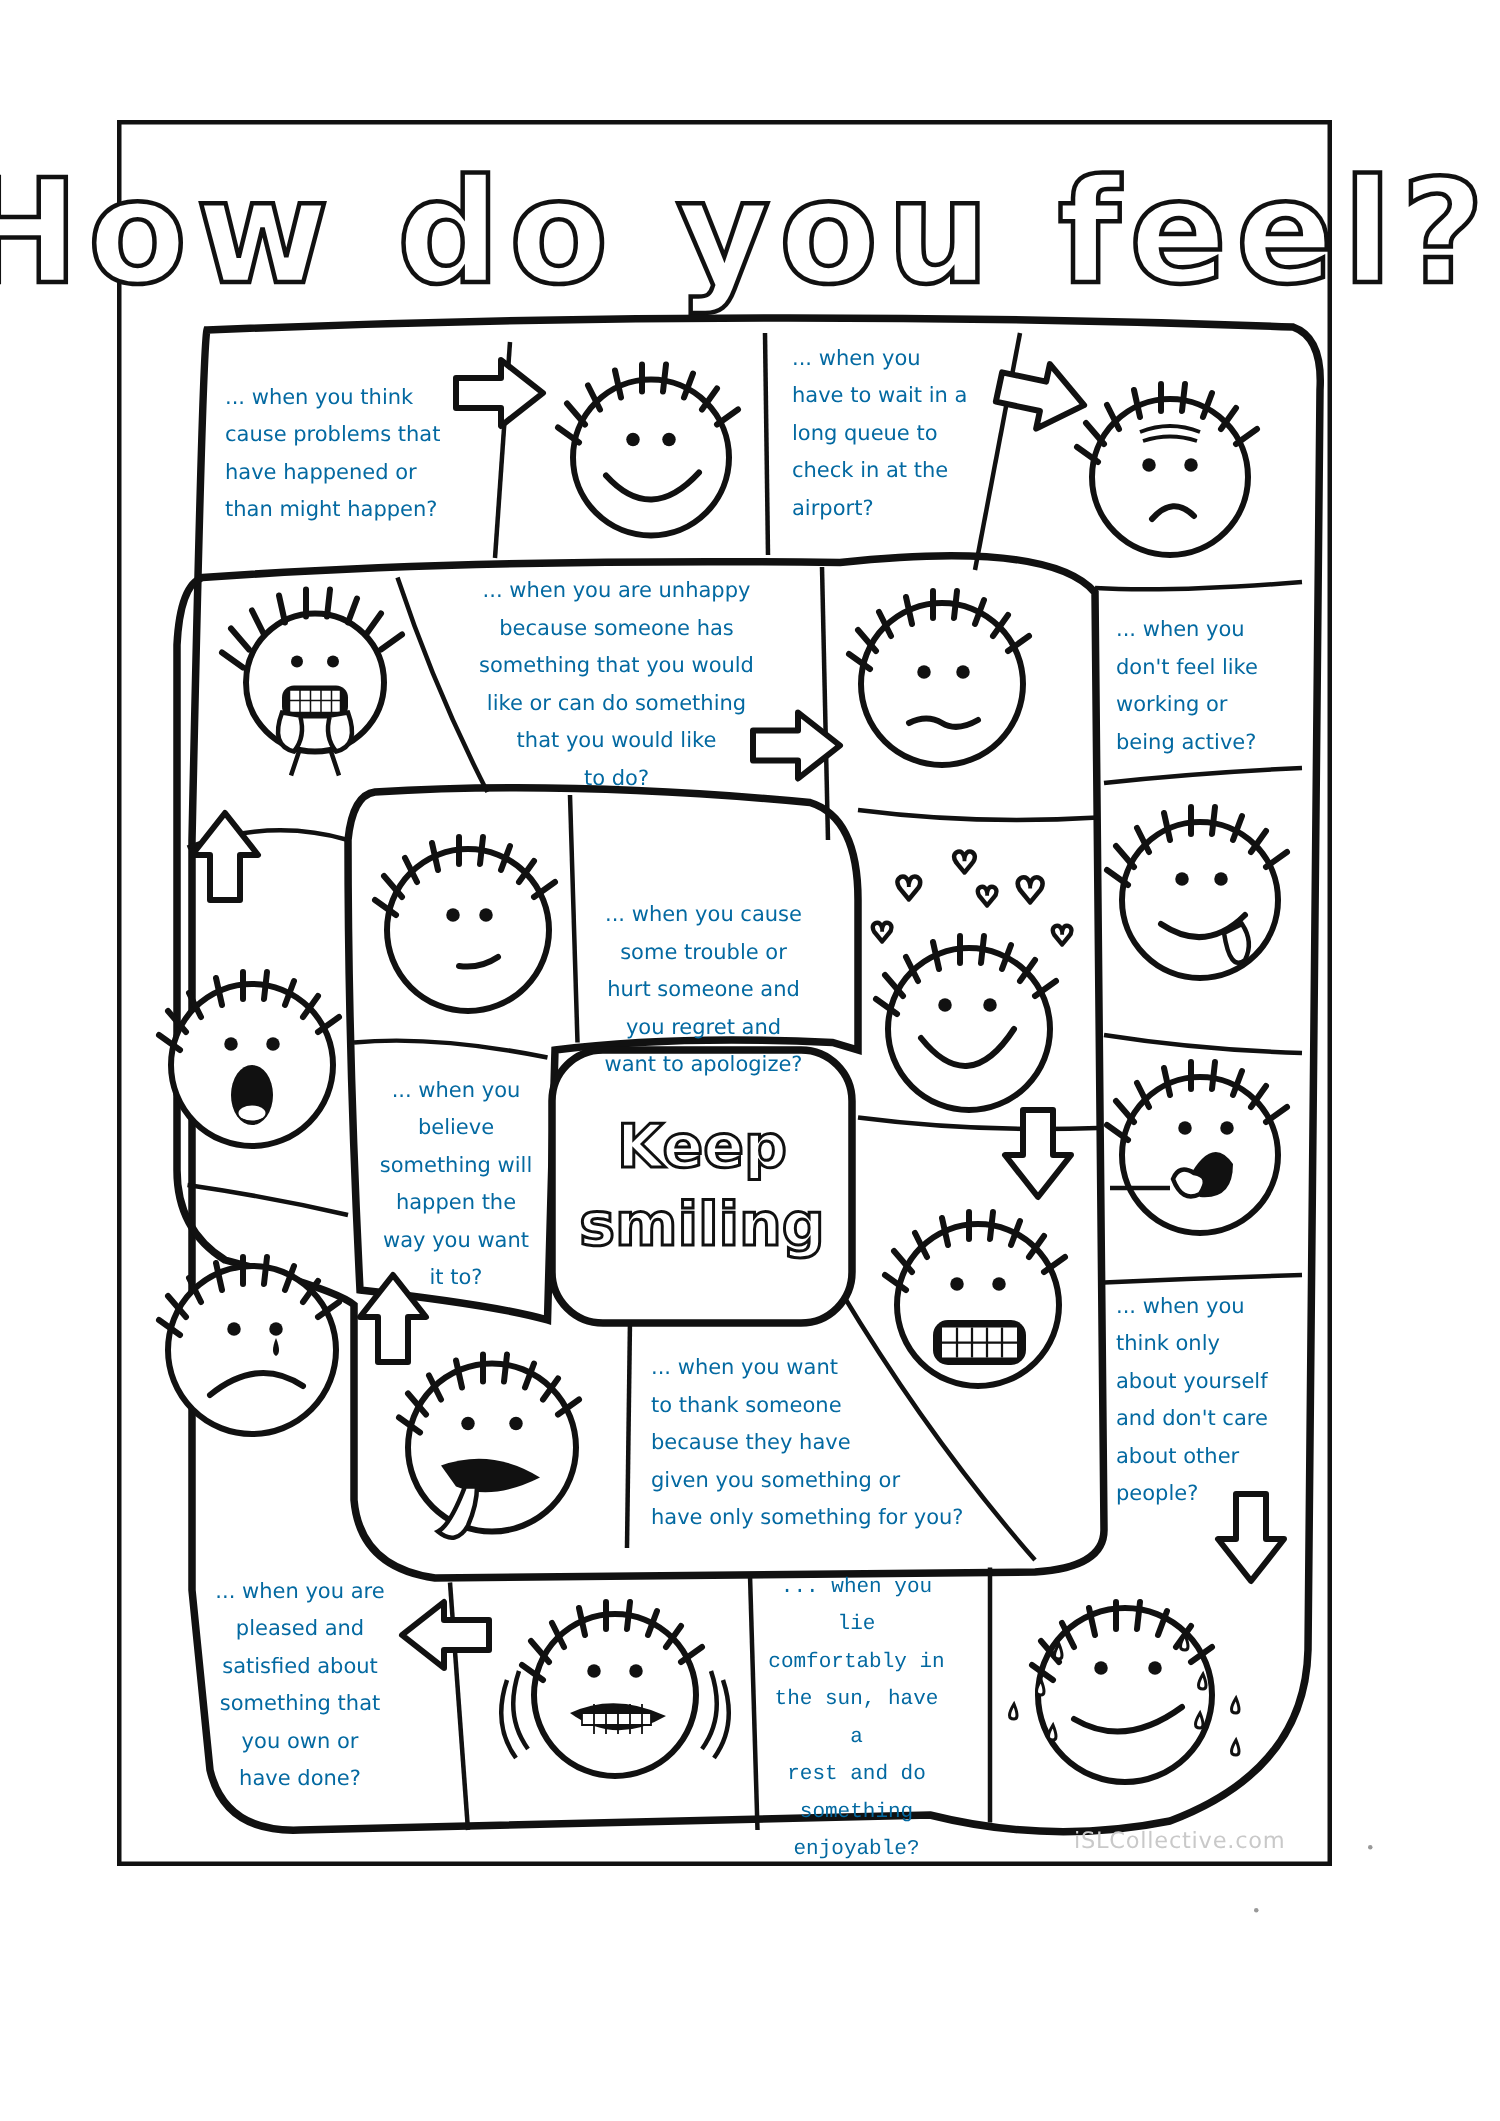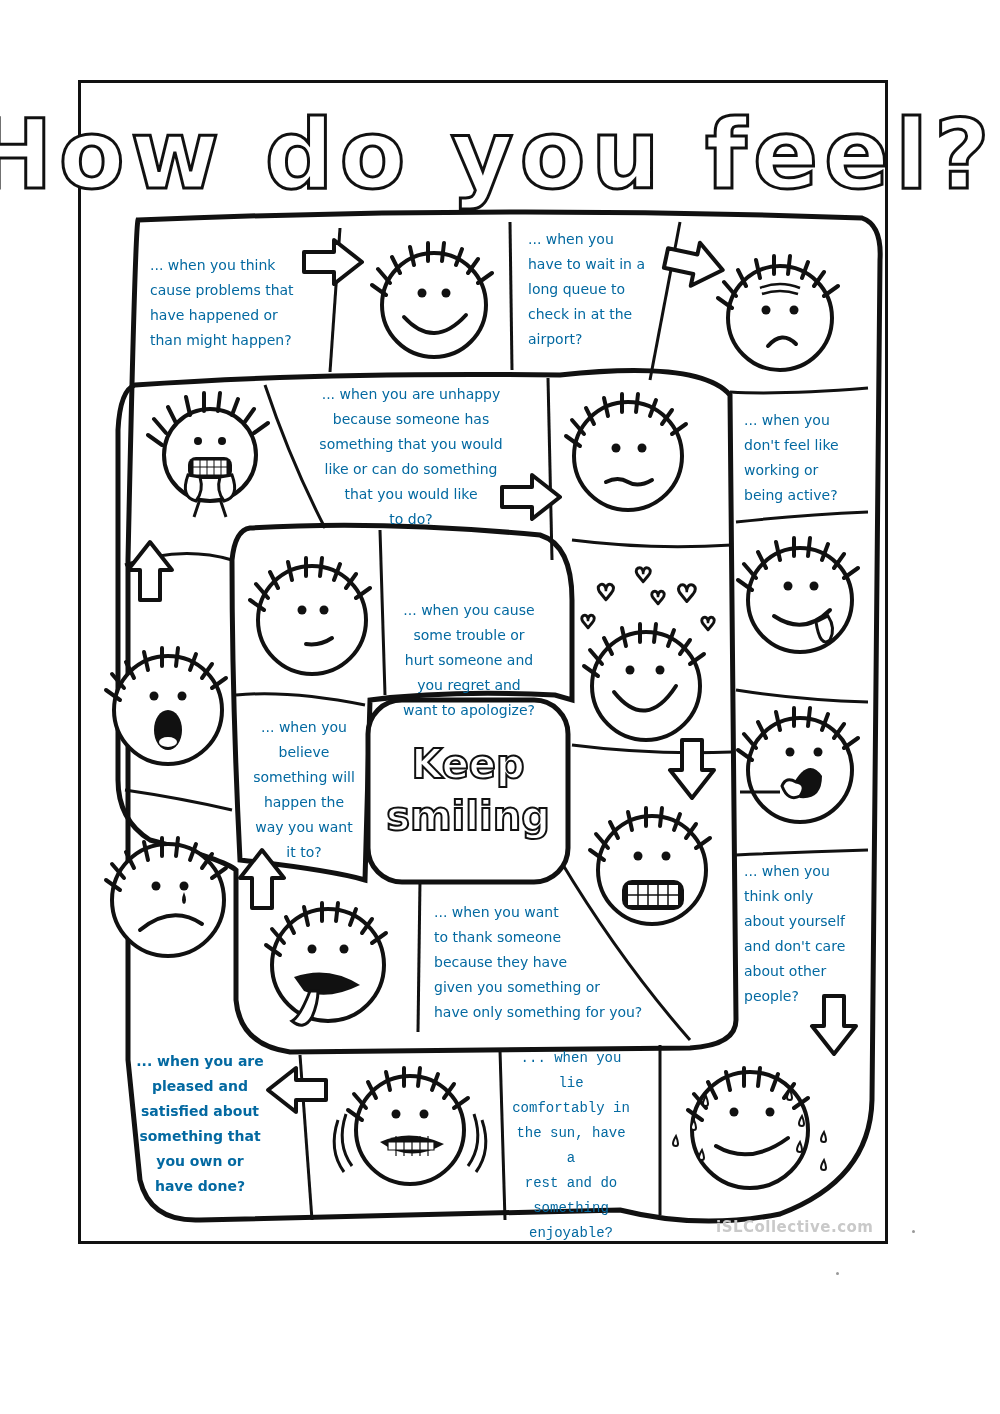--- a/index.html
+++ b/index.html
@@ -3,21 +3,21 @@
 <meta charset="utf-8">
 <style>
   html, body { margin:0; padding:0; background:#ffffff; }
   body { width:1000px; height:1414px; position:relative; overflow:hidden; font-family:"DejaVu Sans", sans-serif; }
   .sheet { position:absolute; left:78px; top:80px; width:810px; height:1164px; border:3px solid #111; box-sizing:border-box; background:#fff; }
   svg.board { position:absolute; left:0; top:0; }
   .title-text { font-family:"DejaVu Sans", sans-serif; font-weight:bold; }
   .cell-text { position:absolute; font-family:"DejaVu Sans", sans-serif; font-size:14px; line-height:25px; color:#0369a1; white-space:pre-line; }
   .center { text-align:center; }
   .left { text-align:left; }
-  .watermark { position:absolute; left:716px; top:1218px; font-family:"DejaVu Sans", sans-serif; font-weight:bold; font-size:15px; color:#c9c9c9; letter-spacing:0.5px; }
+  .watermark { position:absolute; left:716px; top:1218px; font-family:"DejaVu Sans", sans-serif; font-weight:normal; font-size:15px; color:#c9c9c9; letter-spacing:0.5px; }
   .dot { position:absolute; width:3px; height:3px; background:#999; border-radius:50%; }
 </style>
 </head>
 <body>
 
 <div class="sheet"></div>
 
 <svg class="board" width="1000" height="1414" viewBox="0 0 1000 1414">
   <defs>
     <g id="hair">
@@ -253,21 +253,21 @@
 think only
 about yourself
 and don't care
 about other
 people?</div>
 <div class="cell-text left" style="left:434px; top:900px;">... when you want
 to thank someone
 because they have
 given you something or
 have only something for you?</div>
-<div class="cell-text center" style="left:130px; top:1049px; width:140px;font-weight:bold;">... when you are
+<div class="cell-text center" style="left:130px; top:1049px; width:140px;">... when you are
 pleased and
 satisfied about
 something that
 you own or
 have done?</div>
 <div class="cell-text center" style="left:508px; top:1046px; width:126px;font-family:Liberation Mono, monospace;">... when you lie
 comfortably in
 the sun, have a
 rest and do
 something

